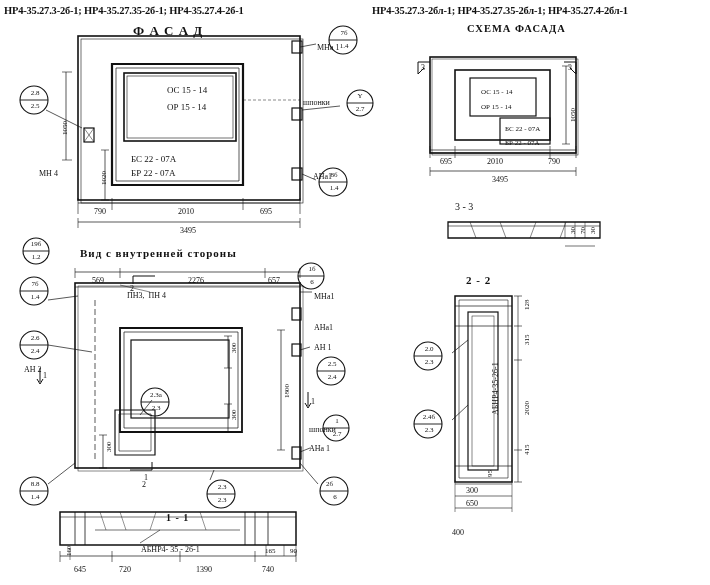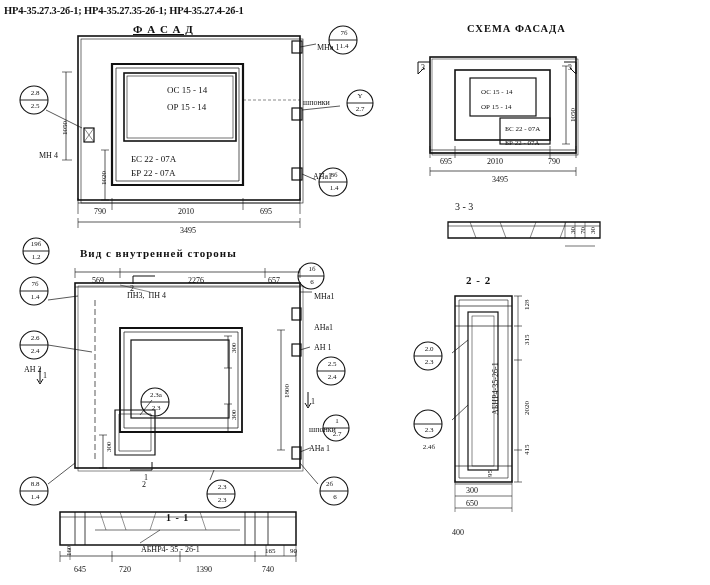--- a/index.html
+++ b/index.html
@@ -16,27 +16,28 @@
   .sm{font-size:8px;}
   .xs{font-size:7px;}
   .rot{transform-origin:0 0;}
 </style>
 </head>
 <body>
 
 <div class="root">
 
   <div class="t code" style="left:4px;top:6px;">НР4-35.27.3-2б-1; НР4-35.27.35-2б-1; НР4-35.27.4-2б-1</div>
-
-  <div class="t ttl" style="left:133px;top:24px;font-size:11px;text-decoration:underline;">Ф А С А Д</div>
+  <div class="t code" style="left:372px;top:6px;">НР4-35.27.3-2бл-1; НР4-35.27.35-2бл-1; НР4-35.27.4-2бл-1</div>
+
+  <div class="t ttl" style="left:133px;top:24px;font-size:13px;">Ф А С А Д</div>
   <div class="t lbl" style="left:167px;top:86px;">ОС 15 - 14</div>
   <div class="t lbl" style="left:167px;top:103px;">ОР 15 - 14</div>
   <div class="t lbl" style="left:131px;top:155px;">БС 22 - 07А</div>
   <div class="t lbl" style="left:131px;top:169px;">БР 22 - 07А</div>
-  <div class="t sm" style="left:27px;top:152px;padding-left:12px;">МН 4</div>
+  <div class="t sm" style="left:27px;top:170px;padding-left:12px;">МН 4</div>
   <div class="t sm" style="left:317px;top:44px;">МНа 1</div>
   <div class="t sm" style="left:313px;top:173px;">АНа1</div>
   <div class="t sm" style="left:303px;top:99px;">шпонки</div>
 
   <div class="t sm" style="left:94px;top:208px;">790</div>
   <div class="t sm" style="left:178px;top:208px;">2010</div>
   <div class="t sm" style="left:260px;top:208px;">695</div>
   <div class="t sm" style="left:180px;top:227px;">3495</div>
   <div class="t xs rot" style="left:62px;top:135px;transform:rotate(-90deg);">1050</div>
   <div class="t xs rot" style="left:101px;top:185px;transform:rotate(-90deg);">1020</div>
@@ -295,16 +296,16 @@
   <div class="t xs" style="left:145px;top:405px;width:22px;text-align:center;">2.3</div>
   <div class="t xs" style="left:26px;top:481px;width:18px;text-align:center;">8.8</div>
   <div class="t xs" style="left:26px;top:494px;width:18px;text-align:center;">1.4</div>
   <div class="t xs" style="left:326px;top:481px;width:18px;">2б</div>
   <div class="t xs" style="left:326px;top:494px;width:18px;text-align:center;">6</div>
   <div class="t xs" style="left:213px;top:484px;width:18px;text-align:center;">2.3</div>
   <div class="t xs" style="left:213px;top:497px;width:18px;text-align:center;">2.3</div>
 
   <div class="t xs" style="left:420px;top:346px;width:18px;text-align:center;">2.0</div>
   <div class="t xs" style="left:420px;top:359px;width:18px;text-align:center;">2.3</div>
-  <div class="t xs" style="left:419px;top:414px;width:20px;text-align:center;margin-top:30px;">2.4б</div>
+  <div class="t xs" style="left:419px;top:414px;width:20px;text-align:center;">2.4б</div>
   <div class="t xs" style="left:419px;top:427px;width:20px;text-align:center;">2.3</div>
 
 </div>
 
 </body></html>

